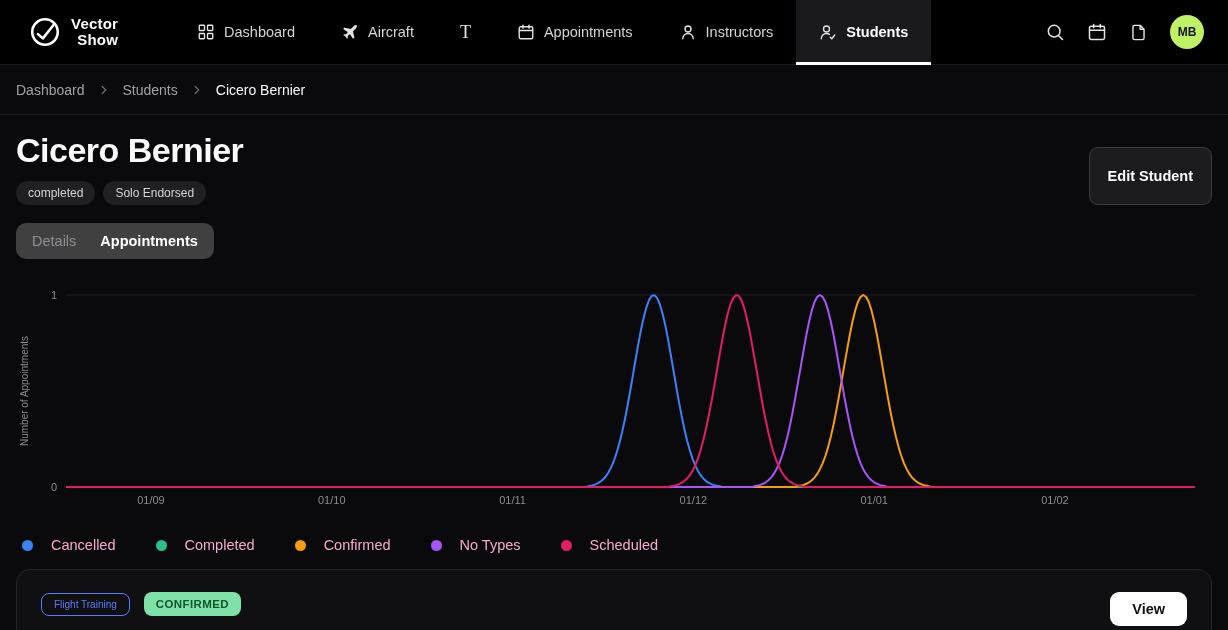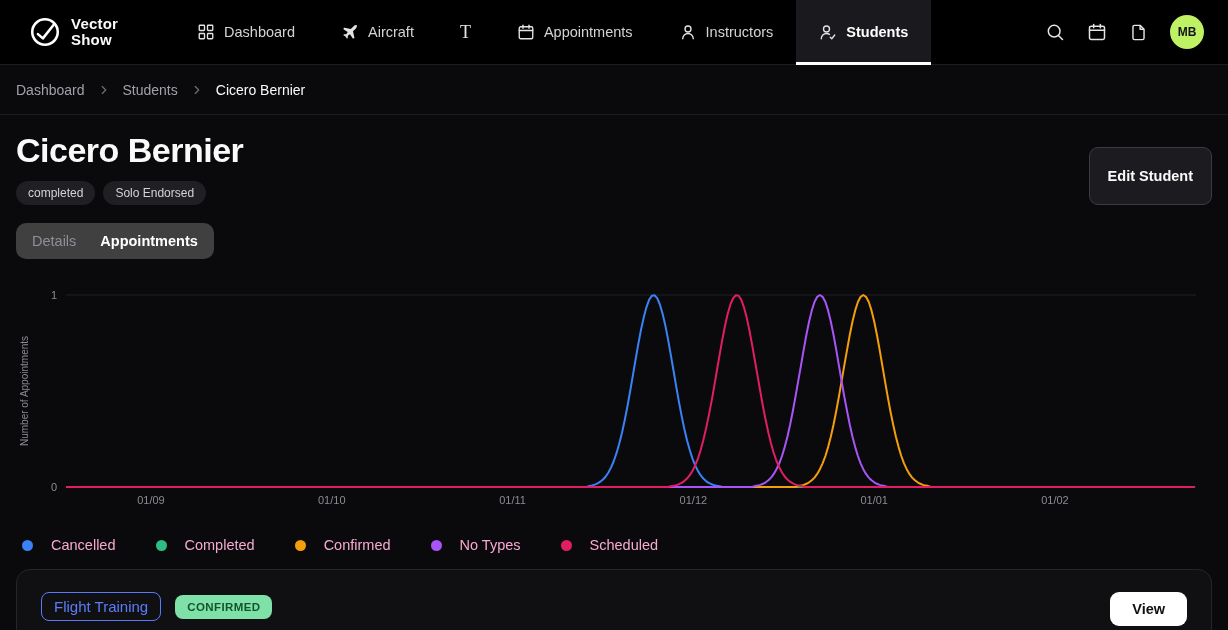--- a/index.html
+++ b/index.html
@@ -8,21 +8,21 @@
     background:#0a0a0c;
     color:#fafafa;
     font-family:"Liberation Sans", sans-serif;
   }
   
   .header {
     height:65px; background:#000; display:flex; align-items:stretch;
     border-bottom:1px solid #1c1c20; padding:0 24px 0 28px;
   }
   .brand { display:flex; align-items:center; gap:9px; margin-right:56px; cursor:pointer; }
-  .brand-text { font-weight:700; font-size:15px; line-height:1.08; letter-spacing:.2px; }
+  .brand-text { font-weight:700; font-size:15px; line-height:1.08; letter-spacing:.2px;text-align:right; }
   .nav { display:flex; align-items:stretch; }
   .nav-item {
     display:flex; align-items:center; gap:9px; padding:0 23px; cursor:pointer;
     color:#d4d4d8; font-size:14.5px; position:relative;
   }
   .nav-item svg, .nav-item .t-glyph { color:#e4e4e7; }
   .nav-item.active { background:#1a1a1e; color:#fff; font-weight:600; }
   .nav-item.active::after {
     content:""; position:absolute; left:0; right:0; bottom:-1px; height:3px; background:#fff;
   }
@@ -69,21 +69,21 @@
   .legend-item { display:flex; align-items:center; gap:18px; font-size:14.5px; color:#f9a8d4; cursor:pointer; }
   .legend-dot { width:11px; height:11px; border-radius:50%; flex:0 0 auto; }
   
   .appt-card {
     margin-top:16px; background:#101012; border:1px solid #26262a;
     border-radius:14px 14px 0 0; padding:22px 24px; height:130px;
     display:flex; justify-content:space-between; align-items:flex-start;
   }
   .appt-badges { display:flex; gap:14px; align-items:center; }
   .badge-outline {
-    border:1px solid; border-radius:8px; font-size:15px; padding:5px 12px; background:transparent;
+    border:1px solid; border-radius:8px; font-size:10px; padding:5px 12px; background:transparent;
   }
   .badge-solid {
     border-radius:8px; font-size:11.5px; font-weight:700; letter-spacing:.4px; padding:6px 12px;
   }
 </style>
 </head>
 <body>
 
 <div class="header">
   <div class="brand">

